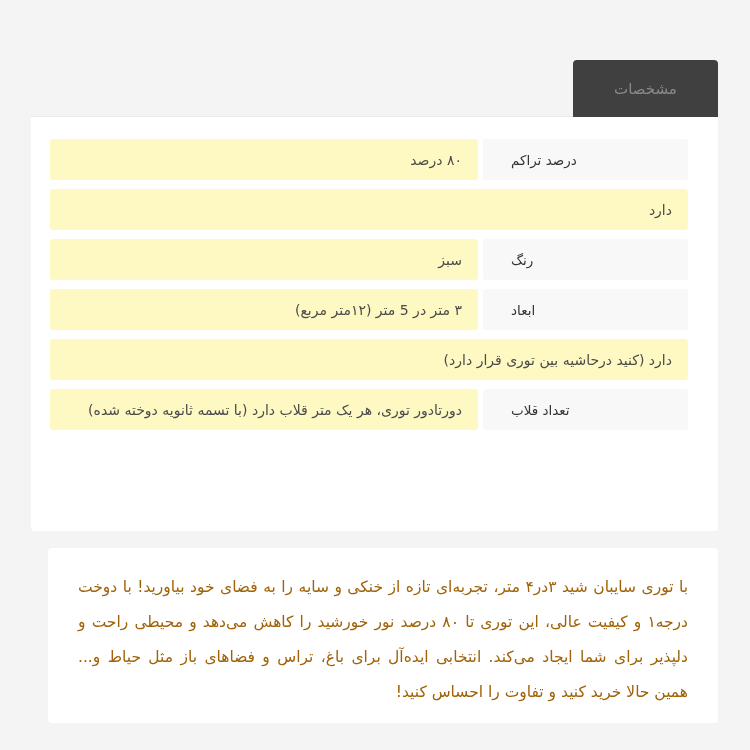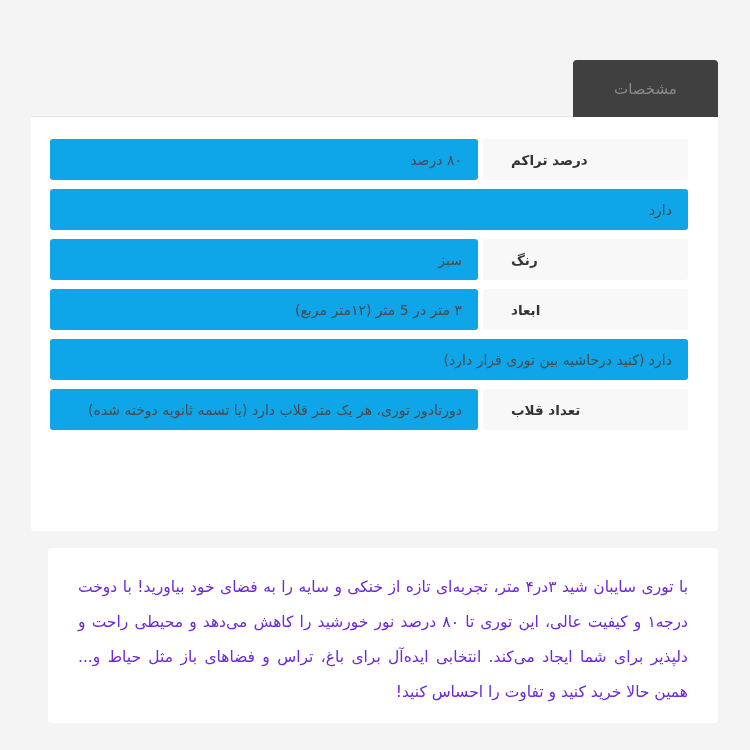--- a/index.html
+++ b/index.html
@@ -66,27 +66,27 @@
     flex: 0 0 205px;
     background: #f8f8f8;
     border-radius: 3px;
     box-sizing: border-box;
     display: flex;
     align-items: center;
     justify-content: flex-end; 
     padding-left: 28px;
     padding-right: 10px;
     font-size: 13.5px;
-    font-weight: bold;
+    font-weight: normal;
     color: #333333;
     white-space: nowrap;
   }
   .spec-value {
     flex: 1 1 auto;
-    background: #0ea5e9;
+    background: #fef9c3;
     border-radius: 3px;
     box-sizing: border-box;
     display: flex;
     align-items: center;
     justify-content: flex-start; 
     padding-right: 16px;
     padding-left: 10px;
     font-size: 14px;
     color: #4a4a4a;
     white-space: nowrap;
@@ -100,21 +100,21 @@
     height: 175px;
     background: #ffffff;
     border-radius: 4px;
     box-sizing: border-box;
     padding: 22px 30px;
   }
   .description-box p {
     margin: 0;
     font-size: 15.5px;
     line-height: 35px;
-    color: #6d28d9;
+    color: #a16207;
     text-align: justify;
     direction: rtl;
   }
 </style>
 </head>
 <body>
 
 <div class="tab">
   <span>مشخصات</span>
 </div>

